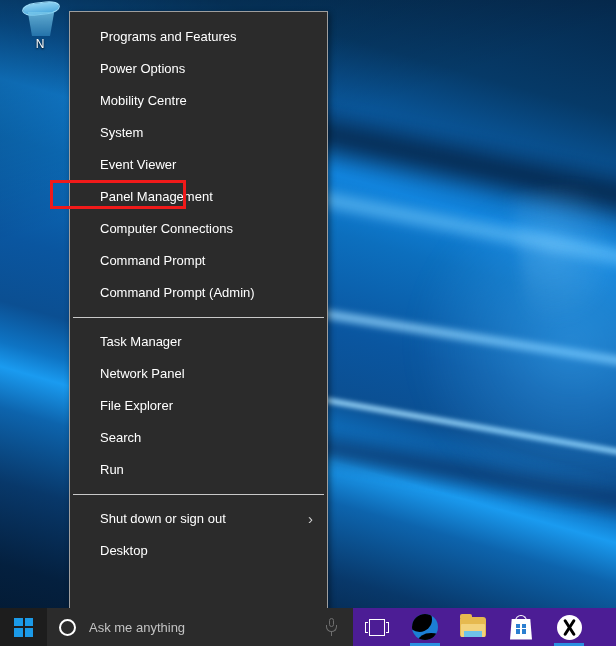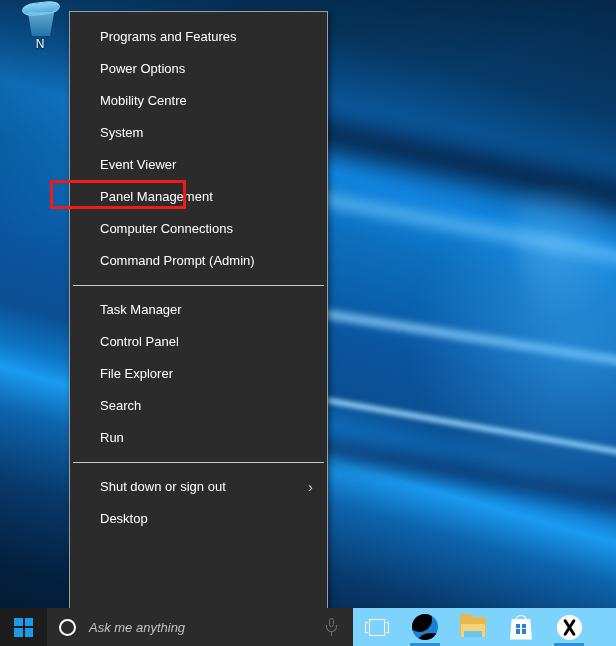--- a/index.html
+++ b/index.html
@@ -194,25 +194,24 @@
     pointer-events: none;
   }
 
   
   #taskbar {
     position: absolute;
     left: 0;
     bottom: 0;
     width: 616px;
     height: 38px;
-    background: #7dd3fc;
+    background: #4c1d95;
     display: flex;
     align-items: center;
     z-index: 40;
-    font-style: italic;
   }
   #start-button {
     width: 47px;
     height: 38px;
     display: flex;
     align-items: center;
     justify-content: center;
     background: #1d1d1d;
   }
   .win-logo {
@@ -463,28 +462,29 @@
   <div id="winx-menu">
 
     <div>
       <div class="menu-item">Programs and Features</div>
       <div class="menu-item">Power Options</div>
       <div class="menu-item">Mobility Centre</div>
       <div class="menu-item">System</div>
       <div class="menu-item">Event Viewer</div>
       <div class="menu-item">Panel Management</div>
       <div class="menu-item">Computer Connections</div>
+      <div class="menu-item">Command Prompt</div>
       <div class="menu-item">Command Prompt (Admin)</div>
     </div>
 
     <div class="menu-separator"></div>
 
     <div>
       <div class="menu-item">Task Manager</div>
-      <div class="menu-item">Control Panel</div>
+      <div class="menu-item">Network Panel</div>
       <div class="menu-item">File Explorer</div>
       <div class="menu-item">Search</div>
       <div class="menu-item">Run</div>
     </div>
 
     <div class="menu-separator"></div>
 
     <div>
       <div class="menu-item has-sub">
         <span>Shut down or sign out</span>

